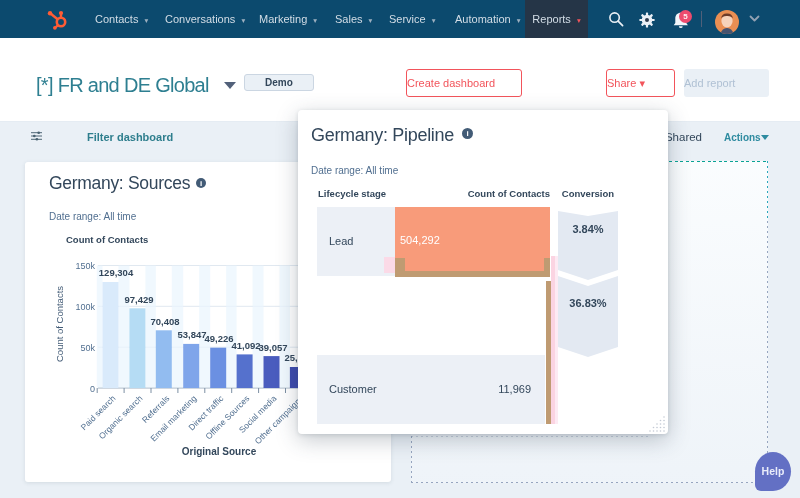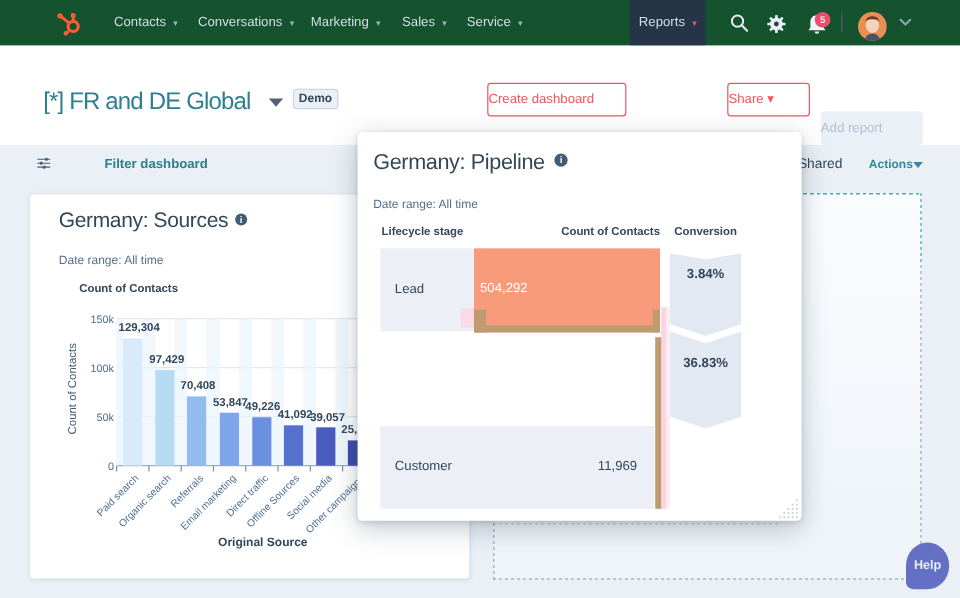--- a/index.html
+++ b/index.html
@@ -2,33 +2,33 @@
 <html><head>
 <meta charset="utf-8">
 <style>
 * { margin:0; padding:0; box-sizing:border-box; }
 html,body { width:800px; height:498px; overflow:hidden; }
 body { font-family:"Liberation Sans", sans-serif; background:#eaf0f6; position:relative; }
 #page { position:absolute; top:0; left:0; width:800px; height:498px; }
 .abs { position:absolute; }
 
 
-.nav { position:absolute; top:0; left:0; width:800px; height:38px; background:#14532d; }
+.nav { position:absolute; top:0; left:0; width:800px; height:38px; background:#0c4a6e; }
 .nav-item { position:absolute; top:0; height:38px; line-height:38px; color:#d3dde6; font-size:11px; font-weight:500; white-space:nowrap; }
 .nav-caret { font-size:7.5px; color:#9db0c0; margin-left:3px; }
 .nav-active { background:#253547; }
 .nav-active .nav-caret { color:#f2545b; }
 
 
 .header { position:absolute; top:38px; left:0; width:800px; height:84px; background:#ffffff; border-bottom:1px solid #e5ecf3; }
 .dash-title { position:absolute; left:36px; top:74px; font-size:20px; letter-spacing:-0.7px; color:#2e7f91; white-space:nowrap; }
 .title-caret { position:absolute; left:224px; top:82px; width:0; height:0; border-left:6px solid transparent; border-right:6px solid transparent; border-top:7px solid #52617a; }
-.demo-badge { position:absolute; left:244px; top:74px; background:#eaf0f6; border:1px solid #cbd6e2; border-radius:3px; font-size:10px; font-weight:bold; color:#33475b; padding:2px 4px; }
+.demo-badge { position:absolute; left:244px; top:74px; background:#eaf0f6; border:1px solid #cbd6e2; border-radius:3px; font-size:10px; font-weight:bold; color:#33475b; padding:2px 20px; }
 .btn { position:absolute; top:69px; height:28px; border:1px solid #f2545b; border-radius:3px; background:#fff; color:#f2545b; font-size:11px; font-weight:500; text-align:left; line-height:26px; }
-.btn.disabled { border:none; background:#eaf0f6; color:#b0c1d4; line-height:28px;margin-top:24px; }
+.btn.disabled { border:none; background:#eaf0f6; color:#b0c1d4; line-height:28px; }
 
 
 .content { position:absolute; top:122px; left:0; width:800px; height:376px; background:#eaf0f6; }
 .filter-link { position:absolute; left:48px; top:131px; font-size:11px; font-weight:600; color:#2e7e8d;padding-left:39px; }
 .vis-label { position:absolute; left:614px; top:131px; font-size:11.5px; color:#33475b; }
 .actions { position:absolute; left:724px; top:132px; font-size:10px; font-weight:bold; color:#2e8ba0; }
 .actions-caret { position:absolute; left:761px; top:135px; width:0; height:0; border-left:4px solid transparent; border-right:4px solid transparent; border-top:5px solid #2e8ba0; }
 
 
 .dashed { position:absolute; left:411px; top:161px; width:357px; height:322px; background:linear-gradient(180deg,rgba(252,254,255,0.9),rgba(244,248,252,0.45)); }
@@ -69,20 +69,21 @@
         <circle cx="10" cy="9.2" r="2.2" stroke="none"></circle>
         <line x1="15.2" y1="23.6" x2="17.8" y2="21.4" stroke-width="2.2"></line>
         <circle cx="14.9" cy="23.8" r="1.9" stroke="none"></circle>
       </g>
     </svg>
     <div class="nav-item" style="left:95px">Contacts <span class="nav-caret">▾</span></div>
     <div class="nav-item" style="left:259px">Marketing <span class="nav-caret">▾</span></div>
     <div class="nav-item" style="left:165px">Conversations <span class="nav-caret">▾</span></div>
     <div class="nav-item" style="left:335px">Sales <span class="nav-caret">▾</span></div>
     <div class="nav-item" style="left:389px">Service <span class="nav-caret">▾</span></div>
+    <div class="nav-item" style="left:455px">Automation <span class="nav-caret">▾</span></div>
     <div class="nav-item nav-active" style="left:525px;width:63px;text-align:center">Reports <span class="nav-caret">▾</span></div>
     <svg class="abs" style="left:608px;top:11px" width="18" height="18" viewBox="0 0 18 18">
       <circle cx="6.6" cy="6.6" r="4.7" fill="none" stroke="#eaf0f6" stroke-width="1.6"></circle>
       <line x1="10.1" y1="10.1" x2="14.6" y2="14.6" stroke="#eaf0f6" stroke-width="1.7" stroke-linecap="round"></line>
     </svg>
     <svg class="abs" style="left:639px;top:11.5px" width="16" height="16" viewBox="0 0 16 16">
       <g fill="#eaf0f6">
         <g>
           <rect x="6.9" y="0.4" width="2.2" height="3.2" rx="0.7"></rect>
           <rect x="6.9" y="12.4" width="2.2" height="3.2" rx="0.7"></rect>

